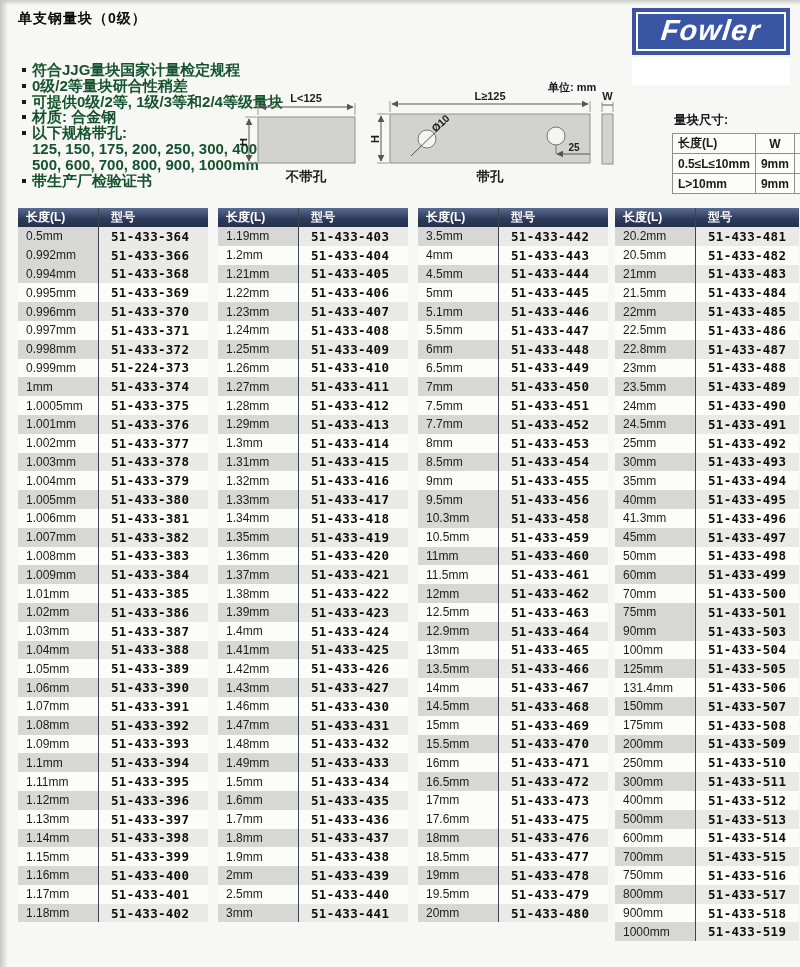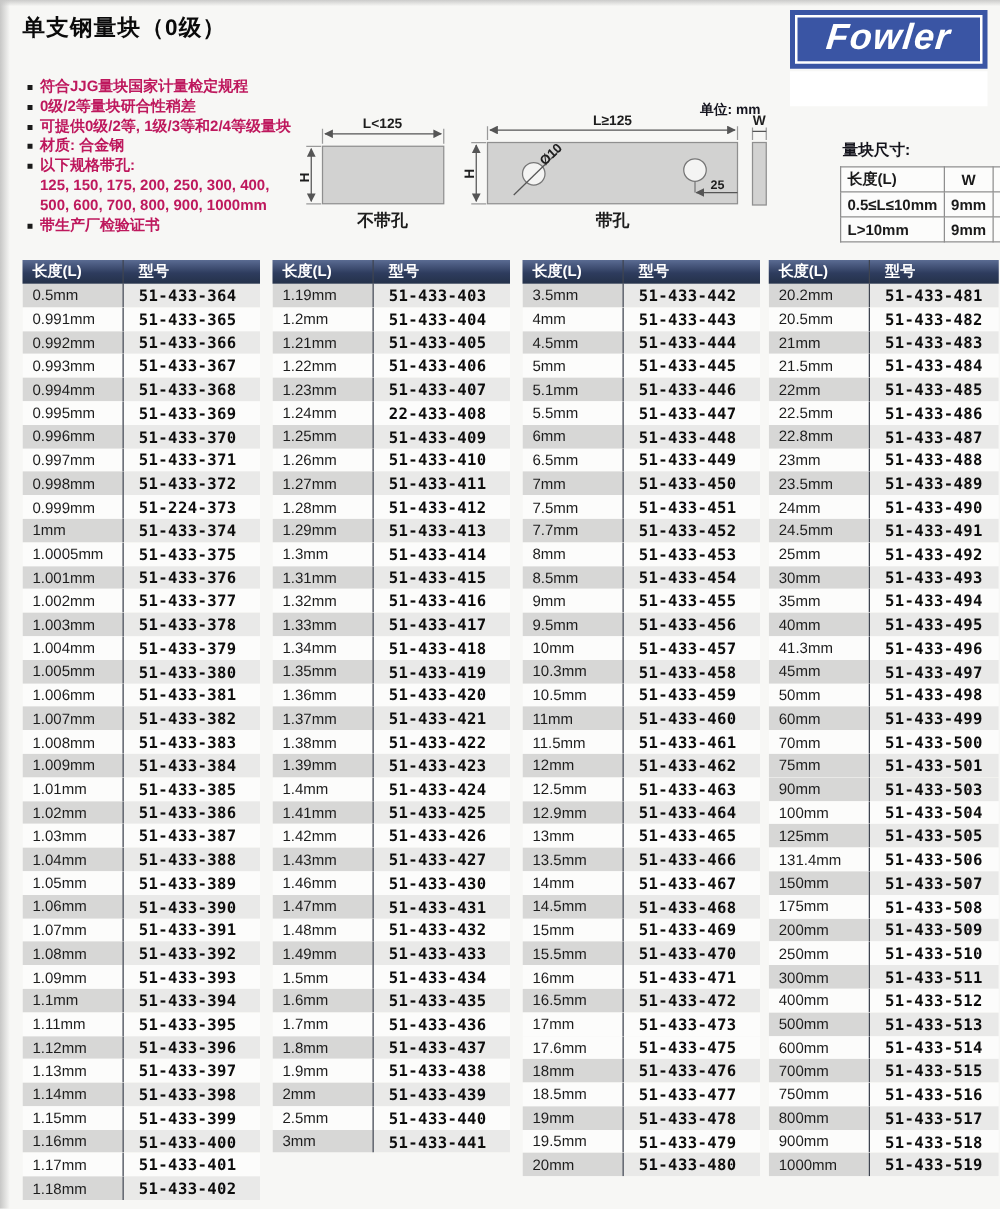--- a/index.html
+++ b/index.html
@@ -1,33 +1,33 @@
 <!DOCTYPE html>
 <html><head>
 <meta charset="utf-8">
 <style>
   html,body{margin:0;padding:0;}
   body{width:800px;height:967px;background:#f7f7f5;font-family:"Liberation Sans",sans-serif;overflow:hidden;position:relative;}
   .page{position:absolute;inset:0;}
   .scan-top{position:absolute;left:0;top:0;width:100%;height:5px;background:linear-gradient(#cbcbca,rgba(247,247,245,0));}
   .scan-left{position:absolute;left:0;top:0;width:8px;height:100%;background:linear-gradient(90deg,#c7c7c6,rgba(247,247,245,0));}
 
-  .title{position:absolute;left:18px;top:10px;font-size:18px;font-weight:bold;color:#0a0a0a;letter-spacing:1px;}
+  .title{position:absolute;left:18px;top:10px;font-size:14px;font-weight:bold;color:#0a0a0a;letter-spacing:1px;}
 
   .logo{position:absolute;left:632px;top:8px;width:158px;height:47px;background:#3a55a4;}
   .logo-inner{position:absolute;inset:4px;border:2px solid #ffffff;display:flex;align-items:center;justify-content:center;}
   .logo-text{color:#ffffff;font-weight:bold;font-style:italic;font-size:29px;letter-spacing:1px;transform:skewX(-6deg);line-height:1;padding-bottom:3px;}
   .logo-underblock{position:absolute;left:632px;top:57px;width:158px;height:28px;background:#ffffff;}
 
   .features{position:absolute;left:22px;top:62px;width:430px;}
-  .fline{display:flex;align-items:flex-start;line-height:15.8px;font-size:12px;font-weight:bold;color:#be185d;}
+  .fline{display:flex;align-items:flex-start;line-height:15.8px;font-size:15px;font-weight:bold;color:#14532d;}
   .fline .bullet{width:4px;height:4px;background:#1a1a1a;margin:6px 6px 0 0;flex:none;}
   .fline.cont{padding-left:10px;}
 
-  .unit-note{position:absolute;left:560px;top:80px;font-size:11px;font-weight:bold;color:#15151f;}
+  .unit-note{position:absolute;left:548px;top:80px;font-size:11px;font-weight:bold;color:#15151f;}
 
   .diagram{position:absolute;left:240px;top:76px;width:380px;height:114px;}
   .diagram text{font-family:"Liberation Sans",sans-serif;font-weight:bold;fill:#1d1d1d;}
 
   .size-panel{position:absolute;left:632px;top:112px;width:166px;margin-left:40px;}
   .size-title{font-size:12.5px;font-weight:bold;color:#14141c;margin:0 0 4px 2px;}
   table.size-table{border-collapse:collapse;background:#fcfcfb;}
   table.size-table td{border:1px solid #8f8f8f;font-size:12px;font-weight:bold;color:#1a1a1a;height:19px;padding:0 5px;}
   td.sz-l{width:84px;text-align:left;}
   td.sz-c{width:36px;text-align:center;}
@@ -162,31 +162,23 @@
   <div id="product-tables">
       <div class="ptable" style="left: 18px; width: 190px;">
         <div class="prow phead">
           <div class="c1">长度(L)</div>
           <div class="c2">型号</div>
         </div>
         <div class="prow odd">
           <div class="c1">0.5mm</div>
           <div class="c2">51-433-364</div>
         </div>
-        <div class="prow even">
-          <div class="c1">0.991mm</div>
-          <div class="c2">51-433-365</div>
-        </div>
         <div class="prow odd">
           <div class="c1">0.992mm</div>
           <div class="c2">51-433-366</div>
-        </div>
-        <div class="prow even">
-          <div class="c1">0.993mm</div>
-          <div class="c2">51-433-367</div>
         </div>
         <div class="prow odd">
           <div class="c1">0.994mm</div>
           <div class="c2">51-433-368</div>
         </div>
         <div class="prow even">
           <div class="c1">0.995mm</div>
           <div class="c2">51-433-369</div>
         </div>
         <div class="prow odd">
@@ -342,21 +334,21 @@
         <div class="prow even">
           <div class="c1">1.22mm</div>
           <div class="c2">51-433-406</div>
         </div>
         <div class="prow odd">
           <div class="c1">1.23mm</div>
           <div class="c2">51-433-407</div>
         </div>
         <div class="prow even">
           <div class="c1">1.24mm</div>
-          <div class="c2">22-433-408</div>
+          <div class="c2">51-433-408</div>
         </div>
         <div class="prow odd">
           <div class="c1">1.25mm</div>
           <div class="c2">51-433-409</div>
         </div>
         <div class="prow even">
           <div class="c1">1.26mm</div>
           <div class="c2">51-433-410</div>
         </div>
         <div class="prow odd">
@@ -534,24 +526,20 @@
           <div class="c2">51-433-454</div>
         </div>
         <div class="prow even">
           <div class="c1">9mm</div>
           <div class="c2">51-433-455</div>
         </div>
         <div class="prow odd">
           <div class="c1">9.5mm</div>
           <div class="c2">51-433-456</div>
         </div>
-        <div class="prow even">
-          <div class="c1">10mm</div>
-          <div class="c2">51-433-457</div>
-        </div>
         <div class="prow odd">
           <div class="c1">10.3mm</div>
           <div class="c2">51-433-458</div>
         </div>
         <div class="prow even">
           <div class="c1">10.5mm</div>
           <div class="c2">51-433-459</div>
         </div>
         <div class="prow odd">
           <div class="c1">11mm</div>

